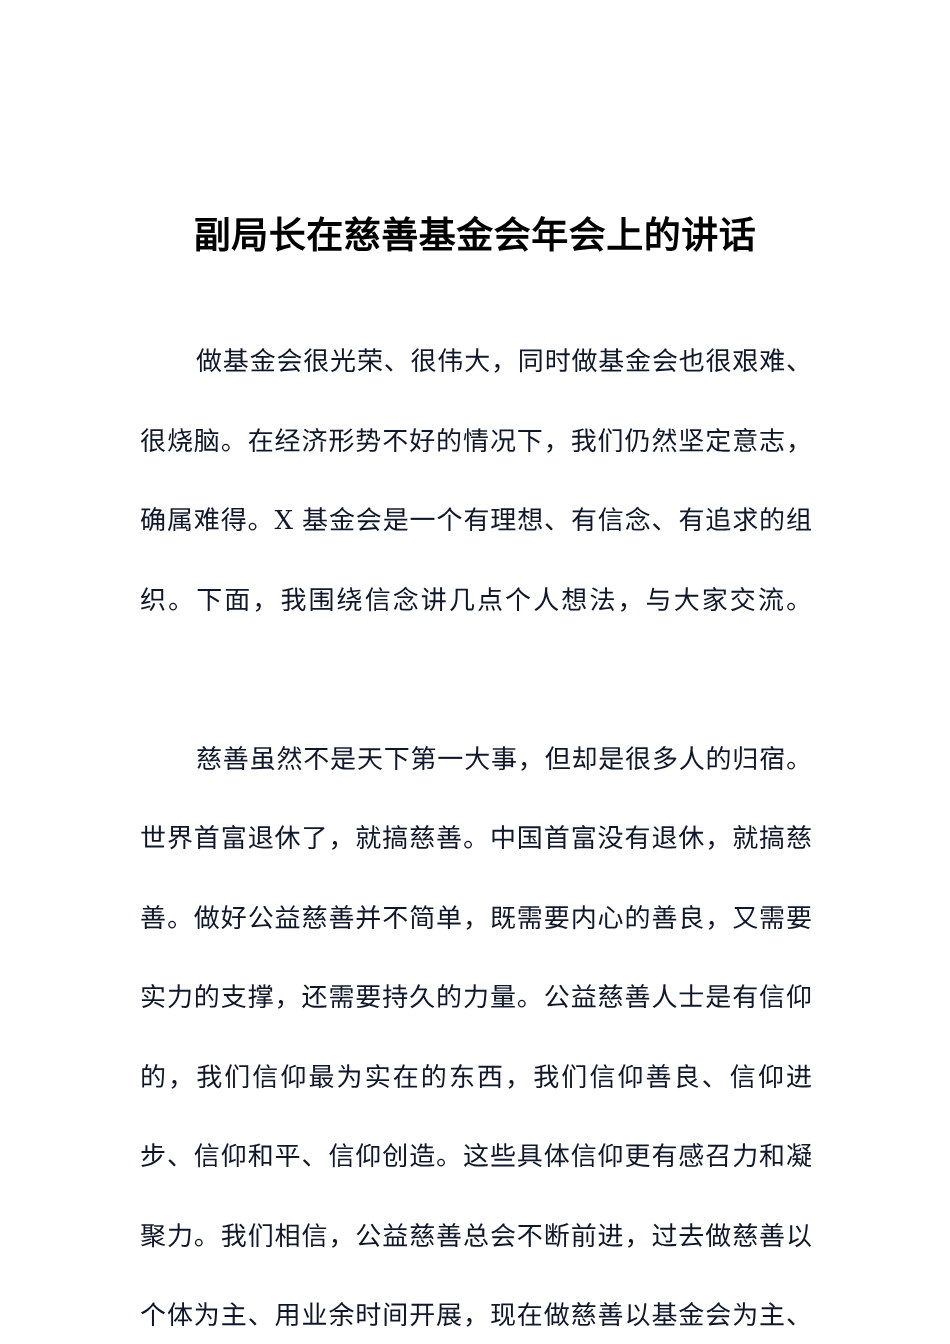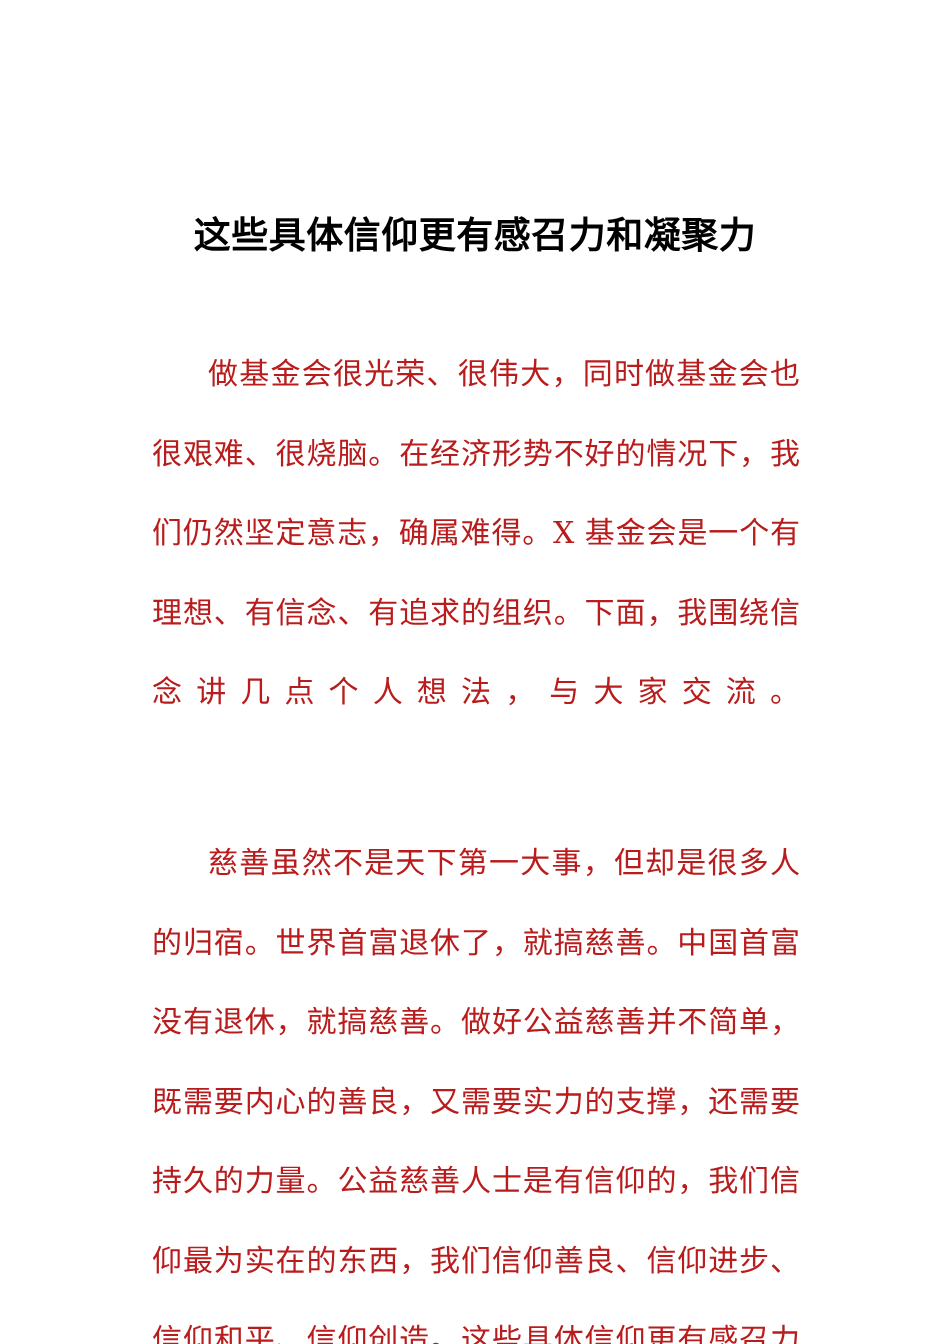--- a/index.html
+++ b/index.html
@@ -39,49 +39,49 @@
 
   
   .body-block {
     position: absolute;
     left: 140px;
     top: 322px;
     width: 672px;
   }
 
   .para {
-    margin: 12px;
-    font-size: 30px;
+    margin: 0;
+    font-size: 26px;
     line-height: 79.5px;
     text-align: justify;
     text-justify: inter-character;
     text-indent: 56px;
     letter-spacing: 0px;
-    color: #b91c1c;
+    color: #0f172a;
     word-break: break-all;
   }
 
   
   .para::after {
     content: "";
     display: inline-block;
     width: 100%;
   }
 
   .para.no-justify {
     text-align: left;
   }
   .para.no-justify::after { content: none; }
 </style>
 </head>
 <body>
 
 <div class="page">
 
-  <h1 class="doc-title">这些具体信仰更有感召力和凝聚力</h1>
+  <h1 class="doc-title">副局长在慈善基金会年会上的讲话</h1>
 
   <div class="body-block">
 
     <p class="para">做基金会很光荣、很伟大，同时做基金会也很艰难、很烧脑。在经济形势不好的情况下，我们仍然坚定意志，确属难得。X 基金会是一个有理想、有信念、有追求的组织。下面，我围绕信念讲几点个人想法，与大家交流。</p>
 
 
     <p class="para">慈善虽然不是天下第一大事，但却是很多人的归宿。世界首富退休了，就搞慈善。中国首富没有退休，就搞慈善。做好公益慈善并不简单，既需要内心的善良，又需要实力的支撑，还需要持久的力量。公益慈善人士是有信仰的，我们信仰最为实在的东西，我们信仰善良、信仰进步、信仰和平、信仰创造。这些具体信仰更有感召力和凝聚力。我们相信，公益慈善总会不断前进，过去做慈善以个体为主、用业余时间开展，现在做慈善以基金会为主、成为一种职</p>
 
   </div>
 

